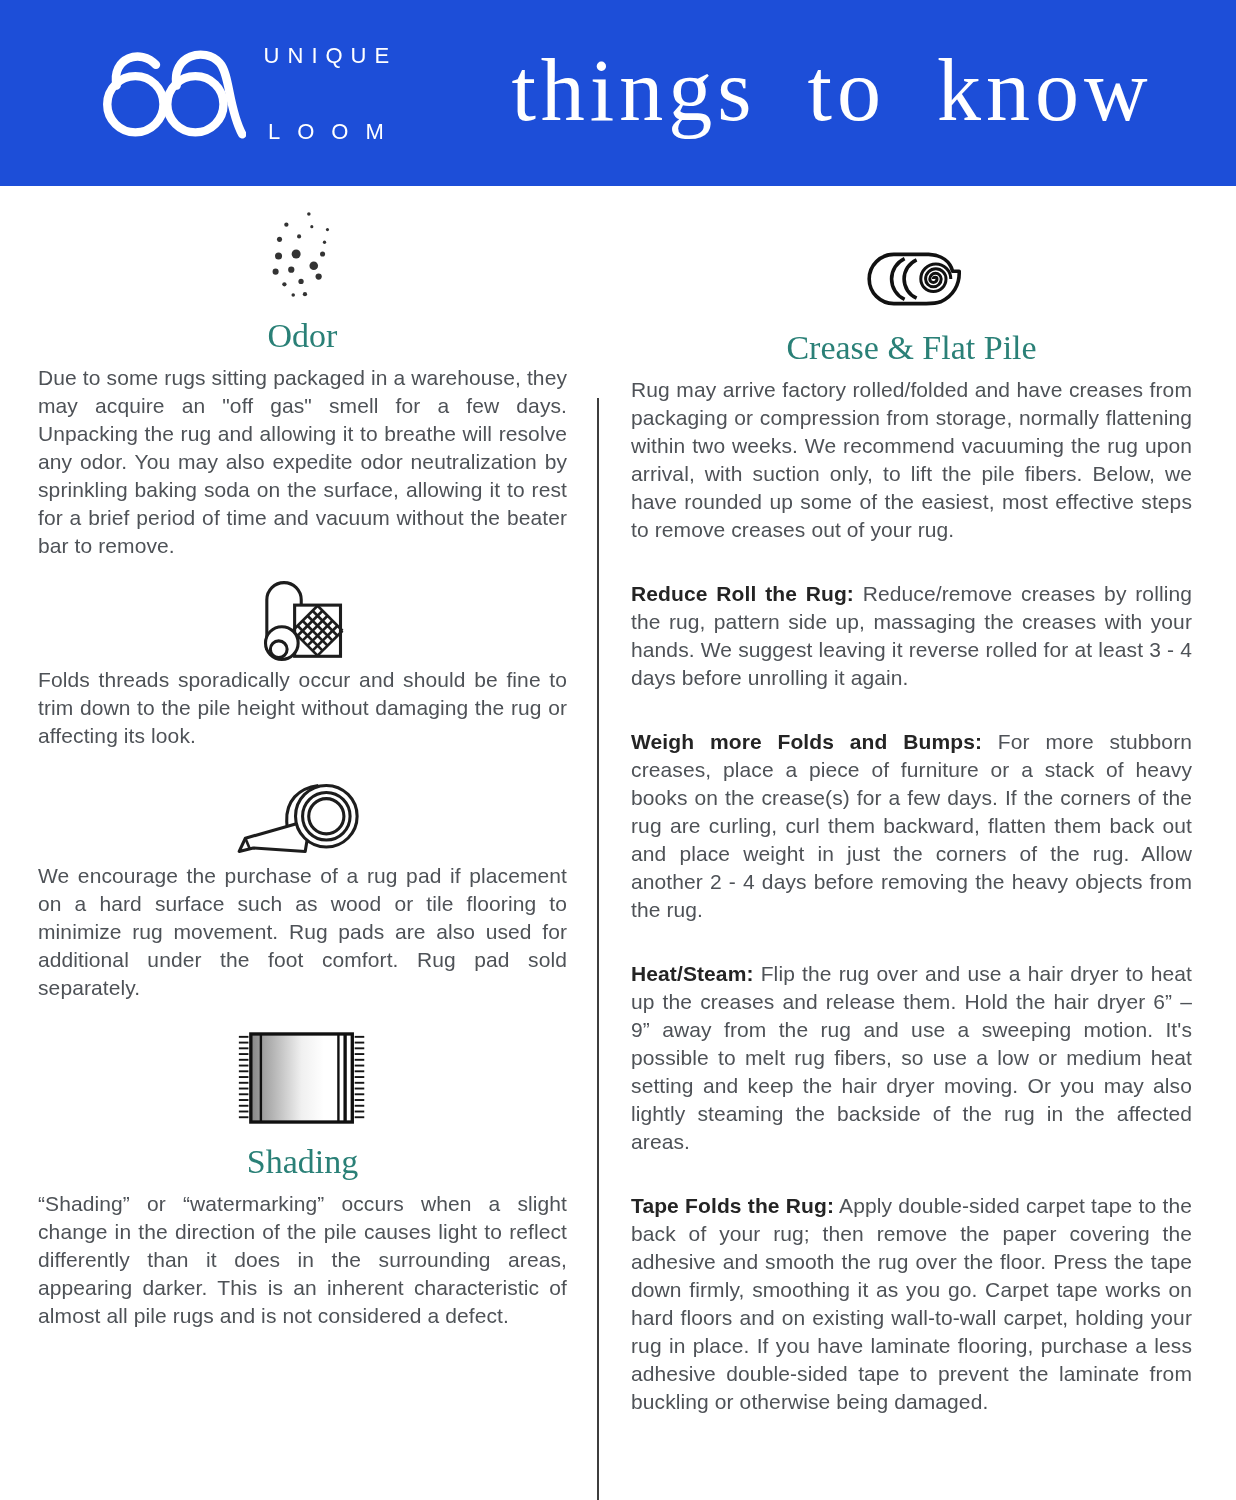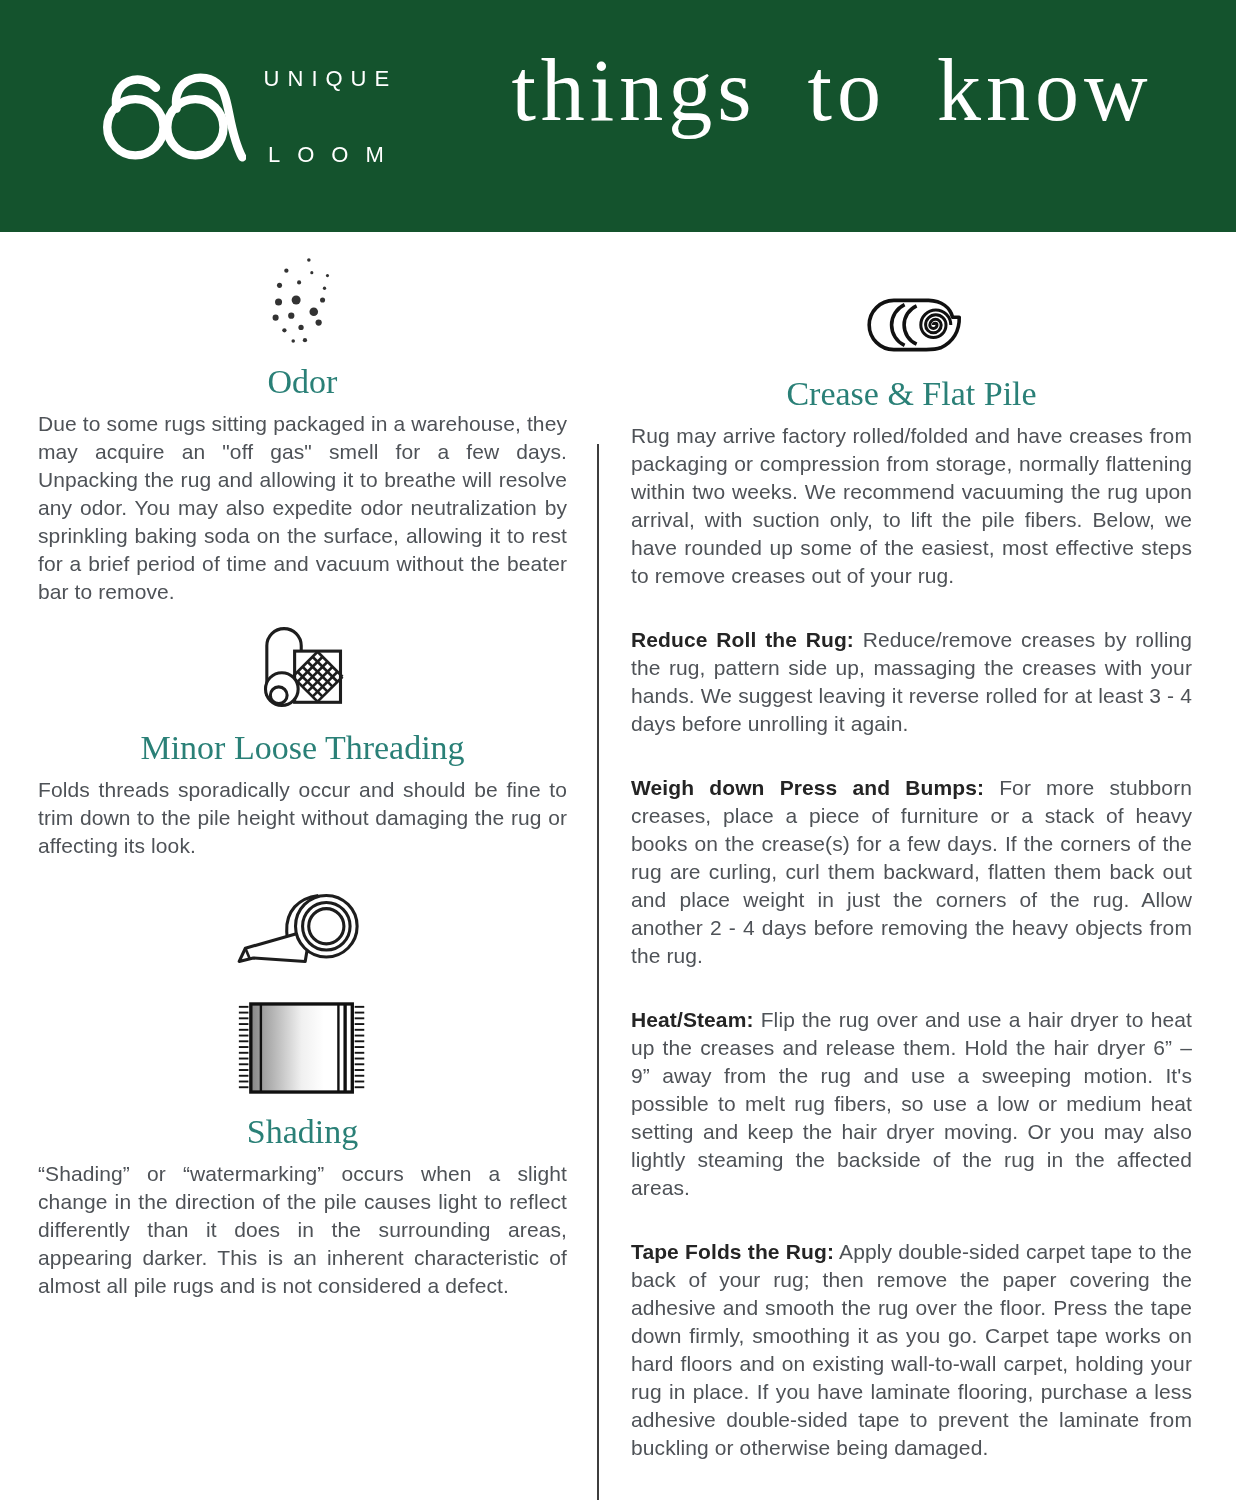--- a/index.html
+++ b/index.html
@@ -4,21 +4,21 @@
 <style>
   * { margin:0; padding:0; box-sizing:border-box; }
   html,body { background:#ffffff; }
   .page {
     position:relative; width:1236px; height:1500px; margin:0 auto;
     background:#ffffff; overflow:hidden;
     font-family:"Liberation Sans", sans-serif;
   }
   
   .header {
-    position:relative; height:232px; background:#14532d;
+    position:relative; height:186px; background:#1d4ed8;
     display:flex; align-items:center;
   }
   .logo-wrap { display:flex; align-items:center; margin-left:96px; }
   .logo-svg { width:150px; height:96px; display:block; }
   .brand {
     margin-left:14px; color:#ffffff; text-align:center;
     font-size:22px; line-height:31px; letter-spacing:8px; font-weight:400;
   }
   .brand .l2 { letter-spacing:17px; text-indent:8px;margin-top:45px; }
   .page-title {
@@ -129,35 +129,35 @@
                 <line x1="-20" y1="-12" x2="20" y2="-12"></line>
               <line x1="-20" y1="-4" x2="20" y2="-4"></line> 
                 <line x1="-20" y1="4" x2="20" y2="4"></line>
               <line x1="-20" y1="12" x2="20" y2="12"></line> 
                 <line x1="-20" y1="20" x2="20" y2="20"></line>
             </g>
             <circle cx="26" cy="76" r="18.5" fill="#ffffff" stroke="#1d1d1d" stroke-width="3.5"></circle>
             <circle cx="22.5" cy="83" r="9.5" fill="#ffffff" stroke="#1d1d1d" stroke-width="3.5"></circle>
           </svg>
         </div>
-        <h2 class="sec-heading">Minor Loose Threading</h2>
         <p class="sec-body">Folds threads sporadically occur and should be fine to trim down to the pile height without damaging the rug or affecting its look.</p>
       </div>
 
       <div class="section">
         <div class="icon-box m-pad-icon">
           <svg width="150" height="88" viewBox="0 0 155 100">
             <path class="icon-stroke" stroke-width="3.5" d="M 95,13 C 72,16 58,31 59,54 L 60,68"></path>
             <path d="M 72,56 L 12,73 L 5,88 L 21,84 L 80,88 L 84,64 Z" fill="#ffffff" stroke="#1d1d1d" stroke-width="3.5" stroke-linejoin="round"></path>
             <line x1="12" y1="73" x2="17" y2="85" stroke="#1d1d1d" stroke-width="3"></line>
             <circle cx="104" cy="48" r="35" fill="#ffffff" stroke="#1d1d1d" stroke-width="3.5"></circle>
             <circle cx="104" cy="48" r="27" fill="none" stroke="#1d1d1d" stroke-width="3.5"></circle>
             <circle cx="104" cy="48" r="20" fill="none" stroke="#1d1d1d" stroke-width="3.5"></circle>
           </svg>
         </div>
+        <p class="sec-body">We encourage the purchase of a rug pad if placement on a hard surface such as wood or tile flooring to minimize rug movement. Rug pads are also used for additional under the foot comfort. Rug pad sold separately.</p>
       </div>
 
       <div class="section">
         <div class="icon-box m-shade-icon">
           <svg width="134" height="96" viewBox="0 0 140 100">
             <defs>
               <linearGradient id="shadeGrad" x1="0" y1="0" x2="1" y2="0">
                 <stop offset="0" stop-color="#878787"></stop>
                 <stop offset="0.12" stop-color="#a0a0a0"></stop>
                 <stop offset="0.5" stop-color="#f0f0f0"></stop>
@@ -224,21 +224,21 @@
         <h2 class="sec-heading">Crease &amp; Flat Pile</h2>
         <p class="sec-body">Rug may arrive factory rolled/folded and have creases from packaging or compression from storage, normally flattening within two weeks. We recommend vacuuming the rug upon arrival, with suction only, to lift the pile fibers. Below, we have rounded up some of the easiest, most effective steps to remove creases out of your rug.</p>
       </div>
 
       <p class="tip">
         <b>Reduce Roll the Rug:</b>
         <span>Reduce/remove creases by rolling the rug, pattern side up, massaging the creases with your hands. We suggest leaving it reverse rolled for at least 3 - 4 days before unrolling it again.</span>
       </p>
 
       <p class="tip">
-        <b>Weigh down Press and Bumps:</b>
+        <b>Weigh more Folds and Bumps:</b>
         <span>For more stubborn creases, place a piece of furniture or a stack of heavy books on the crease(s) for a few days. If the corners of the rug are curling, curl them backward, flatten them back out and place weight in just the corners of the rug. Allow another 2 - 4 days before removing the heavy objects from the rug.</span>
       </p>
 
       <p class="tip">
         <b>Heat/Steam:</b>
         <span>Flip the rug over and use a hair dryer to heat up the creases and release them. Hold the hair dryer 6” – 9” away from the rug and use a sweeping motion. It's possible to melt rug fibers, so use a low or medium heat setting and keep the hair dryer moving. Or you may also lightly steaming the backside of the rug in the affected areas.</span>
       </p>
 
       <p class="tip">
         <b>Tape Folds the Rug:</b>

